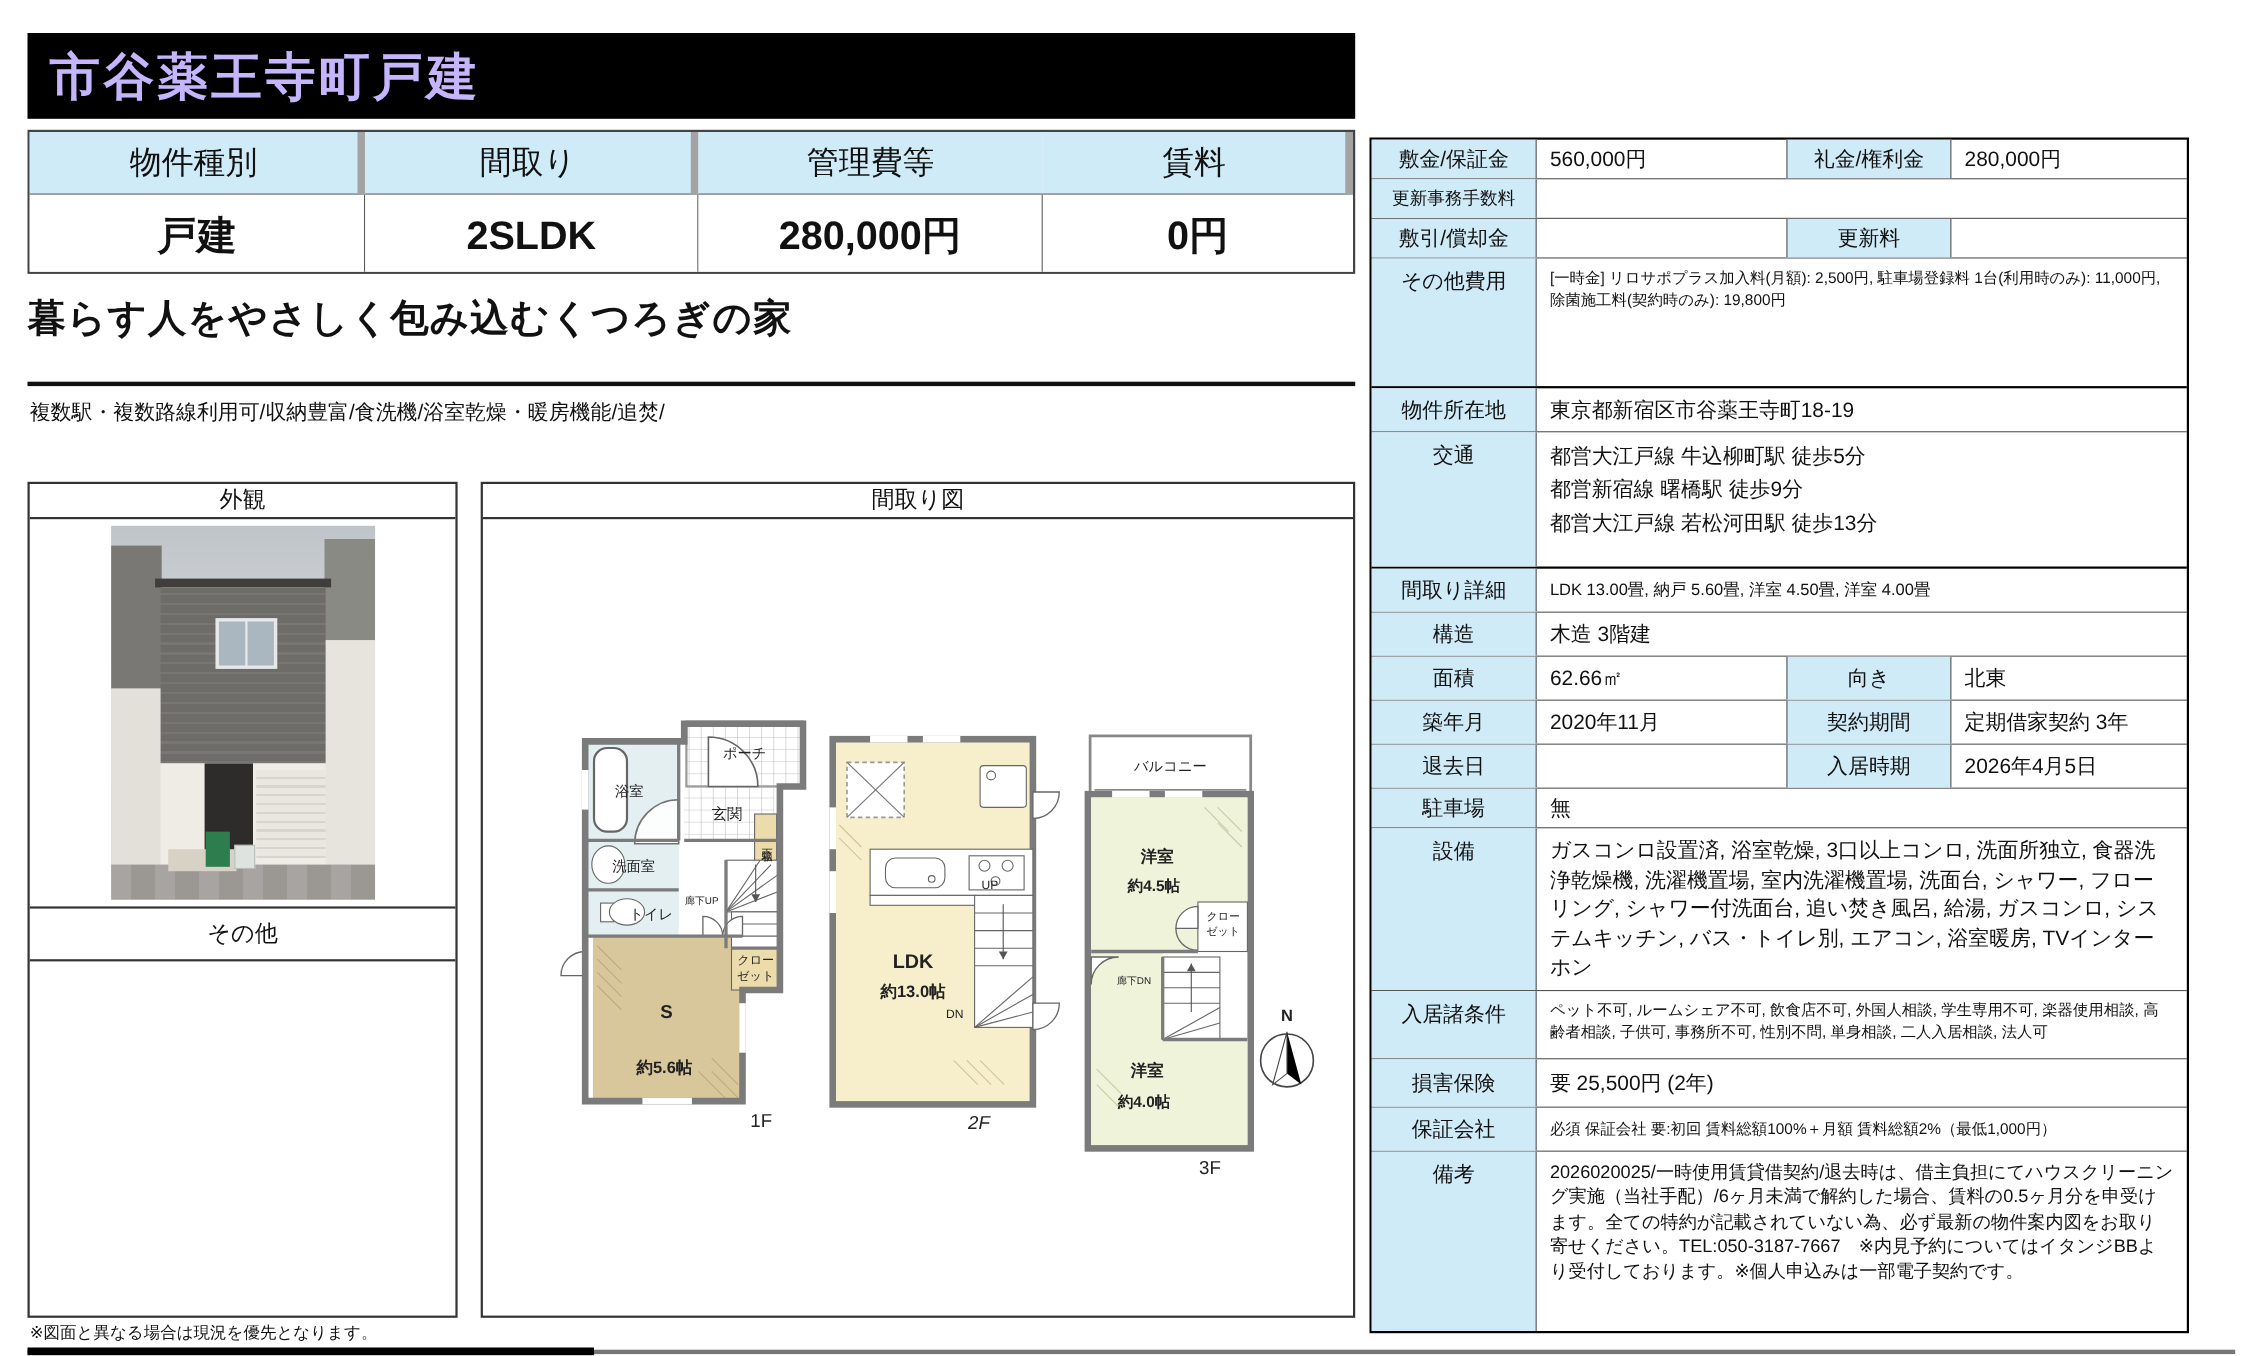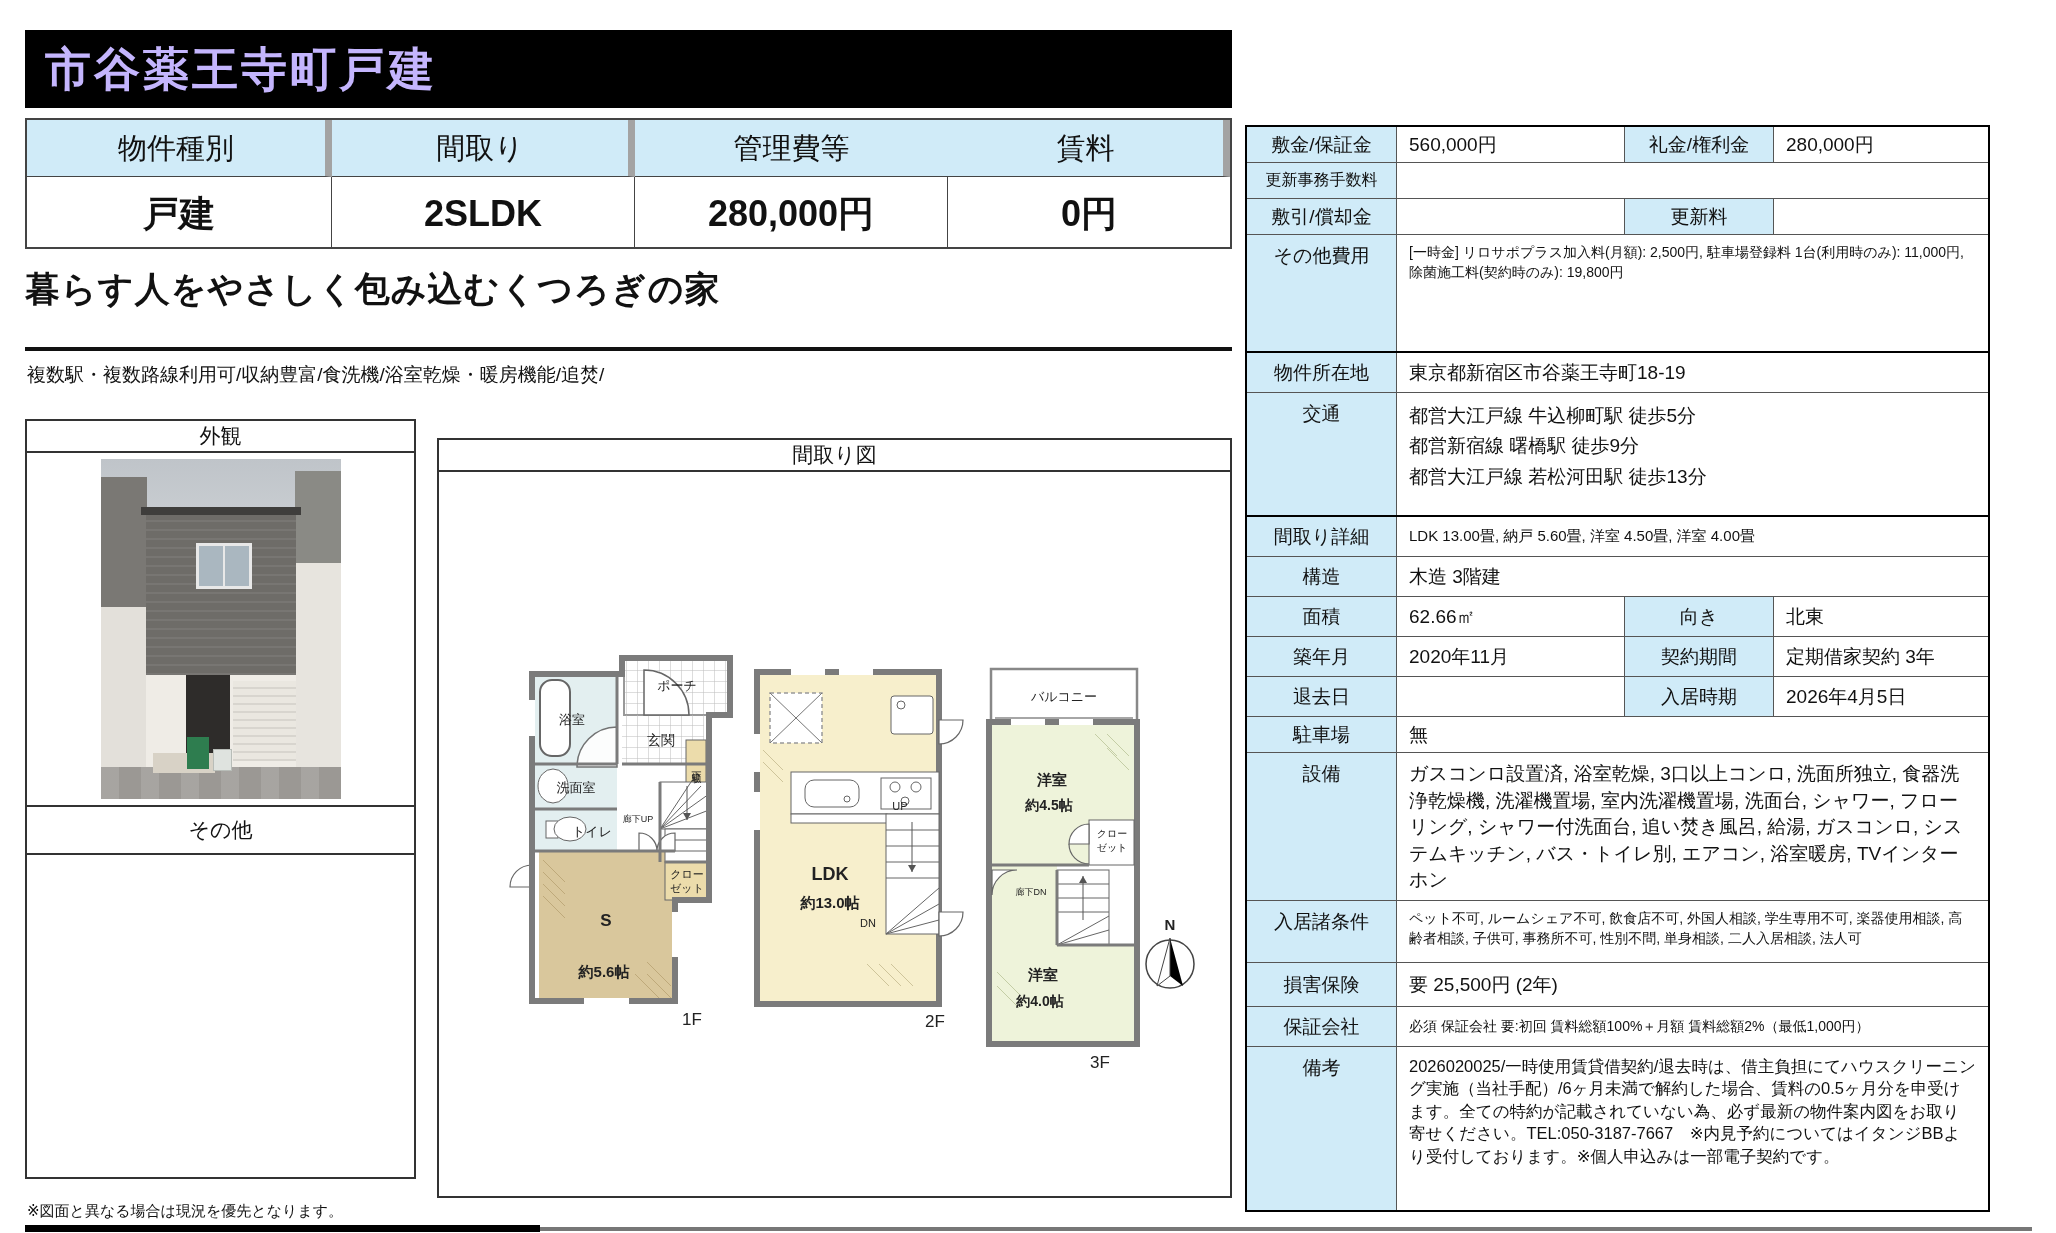--- a/index.html
+++ b/index.html
@@ -16,21 +16,21 @@
                border-right:7px solid #a3a3a3;border-bottom:1px solid #444;}
   .summary .vc{background:#fff;height:70px;line-height:74px;text-align:center;font-size:36px;
                font-weight:bold;border-right:1px solid #444;}
   .summary .last{border-right:none;}
   
   .catch{position:absolute;left:25px;top:266px;font-size:35px;font-weight:bold;letter-spacing:1px;}
   .rule{position:absolute;left:25px;top:347px;width:1207px;height:4px;background:#111;}
   .features{position:absolute;left:27px;top:362px;font-size:19px;}
   
   .panel{position:absolute;border:2px solid #333;box-sizing:border-box;background:#fff;}
-  .exterior{left:25px;top:419px;width:391px;height:760px;}
+  .exterior{left:25px;top:438px;width:391px;height:760px;}
   .phead{height:30px;line-height:30px;text-align:center;font-size:21px;border-bottom:2px solid #333;}
   .photo-area{position:relative;height:352px;}
   .other-head{height:46px;line-height:46px;text-align:center;font-size:21px;
               border-top:2px solid #333;border-bottom:2px solid #333;}
   
   .photo{position:absolute;left:74px;top:6px;width:240px;height:340px;overflow:hidden;
          background:linear-gradient(#bfc4c9,#d9dcdf 45%,#cfd2d5);}
   .photo div{position:absolute;}
   
   .fpanel{left:437px;top:438px;width:795px;height:760px;}
@@ -284,21 +284,21 @@
       <div class="fl" style="left:248px;top:402px;font-size:11px;">クロー</div>
       <div class="fl" style="left:248px;top:416px;font-size:11px;">ゼット</div>
       <div class="fl" style="left:167px;top:448px;font-size:17px;font-weight:bold;">S</div>
       <div class="fl" style="left:165px;top:476px;font-size:15px;font-weight:bold;margin-top:23px;">約5.6帖</div>
       <div class="fl" style="left:253px;top:547px;font-size:17px;">1F</div>
 
       <div class="fl" style="left:391px;top:402px;font-size:18px;font-weight:bold;">LDK</div>
       <div class="fl" style="left:391px;top:430px;font-size:15px;font-weight:bold;">約13.0帖</div>
       <div class="fl" style="left:461px;top:334px;font-size:11px;">UP</div>
       <div class="fl" style="left:429px;top:451px;font-size:11px;">DN</div>
-      <div class="fl" style="left:496px;top:549px;font-size:17px;">2F</div>
+      <div class="fl" style="left:451px;top:549px;font-size:17px;font-style:italic;">2F</div>
 
       <div class="fl" style="left:625px;top:224px;">バルコニー</div>
       <div class="fl" style="left:613px;top:307px;font-size:15px;font-weight:bold;">洋室</div>
       <div class="fl" style="left:610px;top:333px;font-size:14px;font-weight:bold;">約4.5帖</div>
       <div class="fl" style="left:673px;top:362px;font-size:10px;">クロー</div>
       <div class="fl" style="left:673px;top:376px;font-size:10px;">ゼット</div>
       <div class="fl" style="left:592px;top:420px;font-size:9px;">廊下DN</div>
       <div class="fl" style="left:604px;top:502px;font-size:15px;font-weight:bold;">洋室</div>
       <div class="fl" style="left:601px;top:529px;font-size:14px;font-weight:bold;">約4.0帖</div>
       <div class="fl" style="left:661px;top:590px;font-size:17px;">3F</div>

